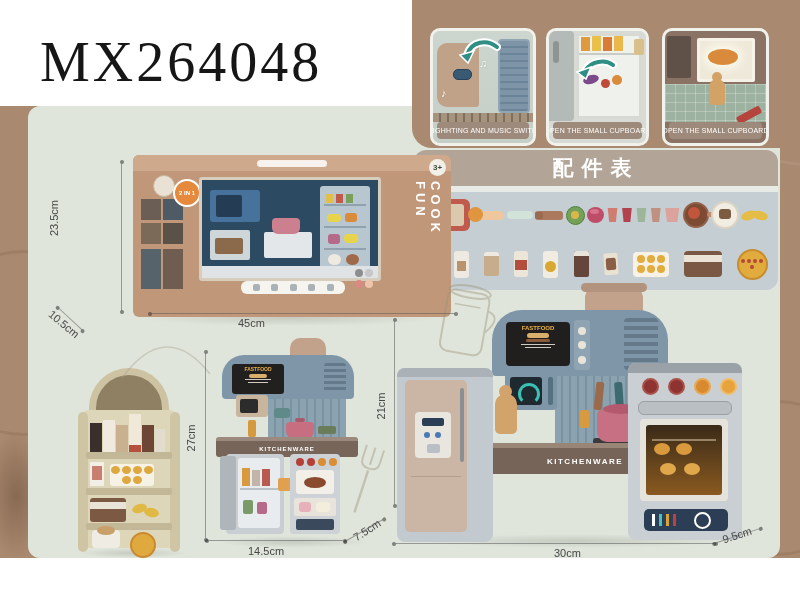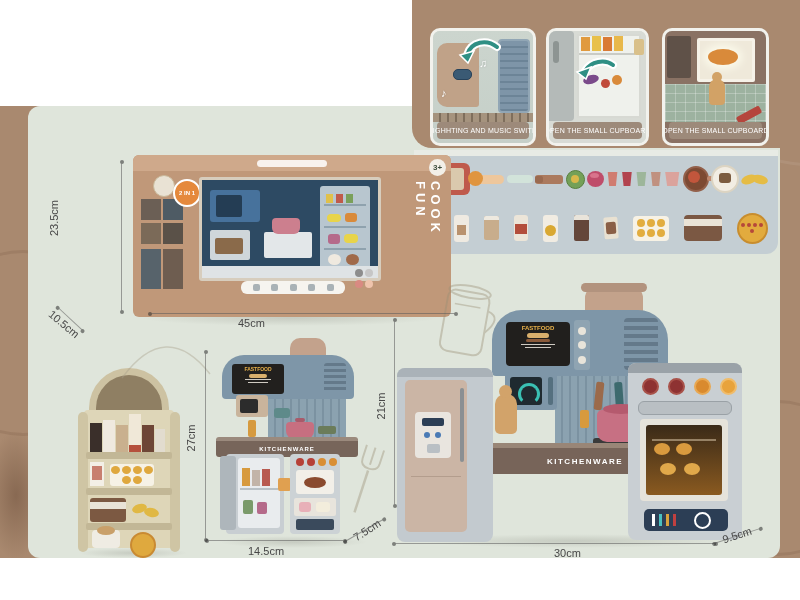--- a/index.html
+++ b/index.html
@@ -56,20 +56,21 @@
     <div class="ring2" style="left:-70px;top:250px;width:180px;height:180px;"></div>
     <div class="ring2" style="left:700px;top:400px;width:150px;height:150px;"></div>
     <div class="ring2" style="left:430px;top:60px;width:120px;height:120px;border-color:rgba(255,255,255,.06);"></div>
     <div class="darkblob" style="left:-14px;top:430px;width:60px;height:130px;"></div>
   </div>
   <div class="sage"></div>
   <div class="photo-region"></div>
   <div class="white-band"></div>
   <div class="bottom-band"></div>
 
+  <div class="model">MX264048</div>
 
   <div class="pcard" style="left:430px;width:100px;">
     <div class="abs" style="inset:0;background:linear-gradient(#ccd5ce,#c5cfc8);"></div>
     <div class="abs" style="left:4px;top:12px;width:42px;height:64px;background:#c0a288;border-radius:10px 3px 3px 10px;"></div>
     <div class="abs slats" style="right:3px;top:8px;width:28px;height:70px;border-radius:4px;border:2px solid #91a6b5;"></div>
     <div class="abs" style="left:20px;top:38px;width:17px;height:9px;background:#3a5a74;border-radius:5px;border:1px solid #27425a;"></div>
     <span class="note" style="left:46px;top:26px;">♫</span>
     <span class="note" style="left:8px;top:56px;">♪</span>
     <svg class="abs" style="left:24px;top:6px;" width="44" height="30" viewBox="0 0 44 30">
       <path d="M40,10 C30,2 14,4 10,18" fill="none" stroke="#ffffff" stroke-width="8" stroke-linecap="round"></path>
@@ -111,20 +112,21 @@
       <div class="abs" style="left:8px;top:8px;width:30px;height:16px;border-radius:50%;background:#d98a3a;box-shadow:0 0 8px 4px rgba(255,255,240,.8);"></div>
     </div>
     <div class="abs" style="left:44px;top:48px;width:16px;height:26px;background:#d2a266;border-radius:8px 8px 4px 4px;">
       <div class="abs" style="left:3px;top:-7px;width:10px;height:10px;border-radius:50%;background:#d2a266;"></div>
     </div>
     <div class="abs" style="right:4px;bottom:24px;width:26px;height:8px;background:#b5453c;border-radius:2px;transform:rotate(-28deg);"></div>
     <div class="pcap">OPEN THE SMALL CUPBOARD</div>
   </div>
 
   <div class="acc-panel">
+    <div class="acc-head">配件表</div>
     <div class="acc-gap"></div>
     <div class="acc-body">
       <div class="acc-row acc-row1">
           <div style="position: relative; flex: 0 0 auto; width: 46px; height: 32px; background: rgb(191, 90, 76); border-radius: 6px;">
             <div style="position: absolute; left: 6px; top: 5px; width: 34px; height: 22px; background: rgb(218, 201, 173); border-radius: 3px;"></div>
           </div>
           <div style="position: relative; flex: 0 0 auto; width: 32px; height: 9px; background: rgb(238, 199, 156); border-radius: 5px;">
             <div style="position: absolute; left: -4px; top: -4px; width: 15px; height: 15px; border-radius: 50%; background: rgb(224, 149, 63);"></div>
           </div>
           <div style="position: relative; flex: 0 0 auto; width: 26px; height: 8px; background: rgb(210, 227, 218); border-radius: 4px;"></div>

